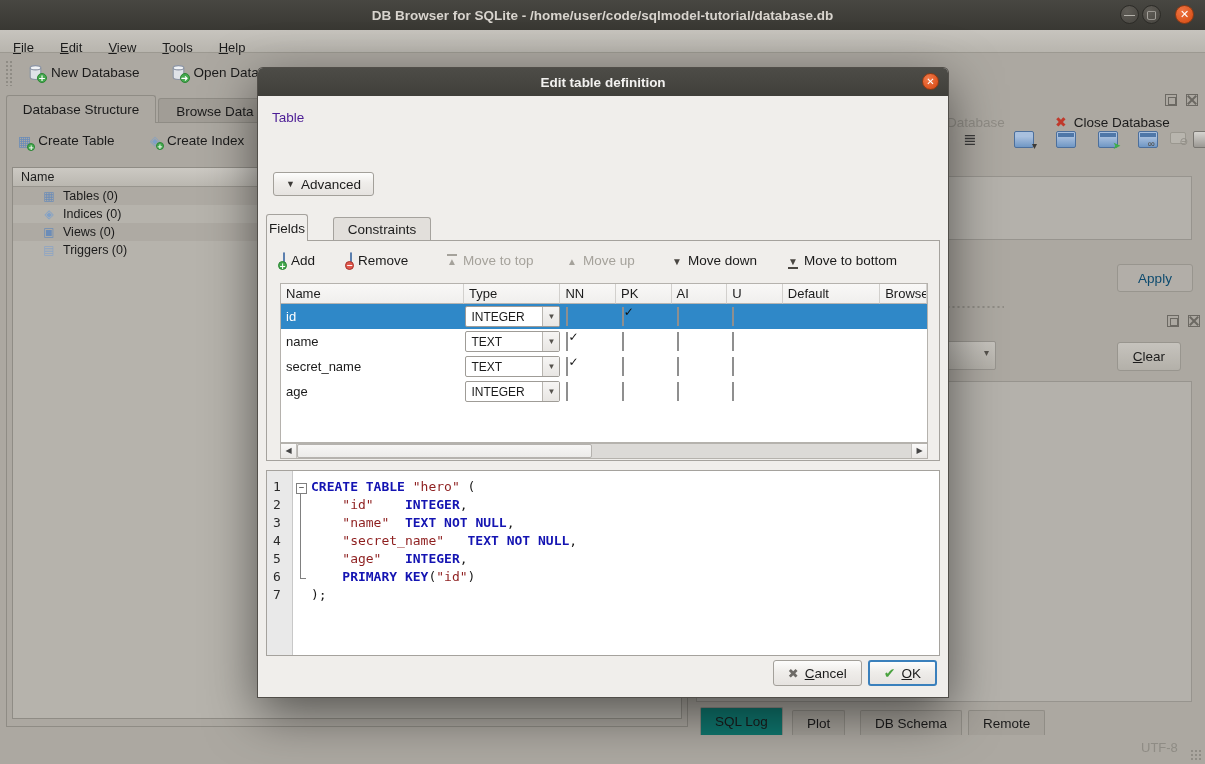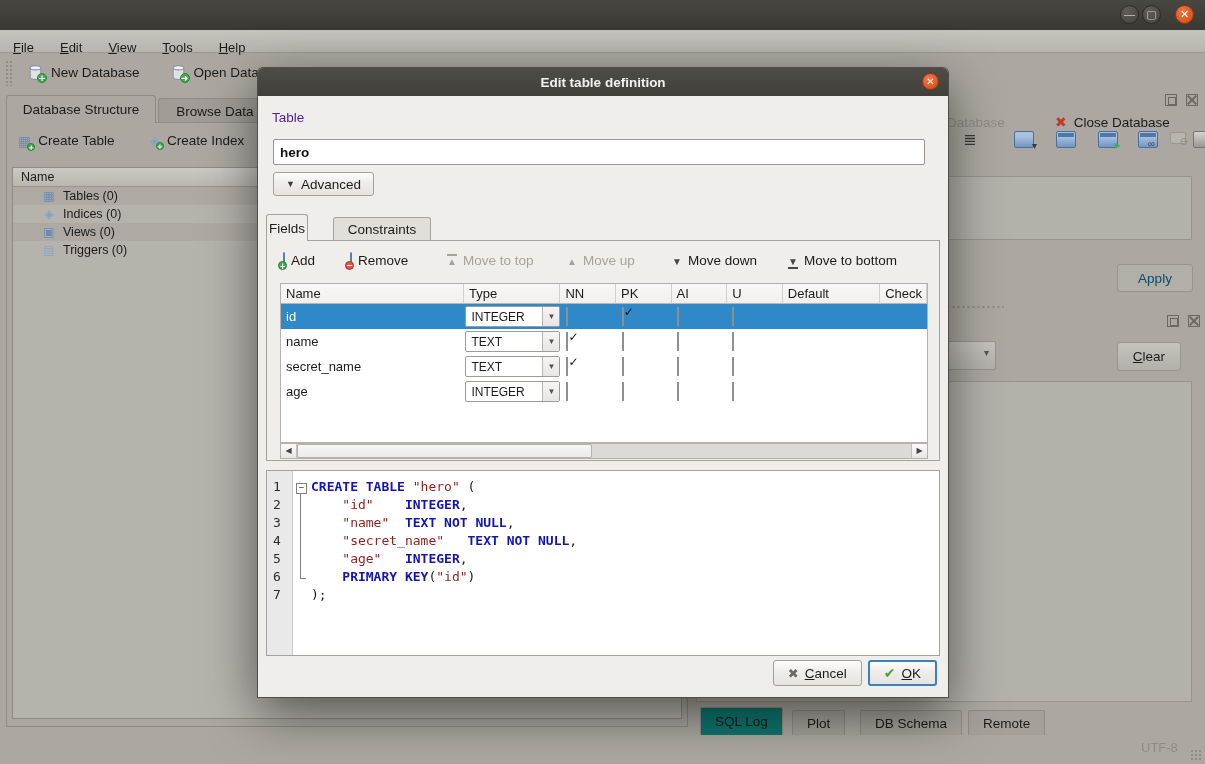--- a/index.html
+++ b/index.html
@@ -123,20 +123,21 @@
   .dbtns .btn{height:26px;padding:0 14px}
   .okbtn{border:2px solid #3a80bc !important}
   .cancelx{color:#6d6a66;font-weight:bold;font-size:13px}
   .okcheck{color:#4aa23f;font-weight:bold;font-size:14px}
   u{text-decoration:underline}
 </style>
 </head>
 <body>
 
 <div class="abs titlebar">
+  <span class="ttext">DB Browser for SQLite - /home/user/code/sqlmodel-tutorial/database.db</span>
   <span class="wc" style="right:66px">—</span>
   <span class="wc" style="right:44px">▢</span>
   <span class="wc close" style="right:11px">✕</span>
 </div>
 
 <div class="abs menubar">
     <span class="menuitem"><u>F</u>ile</span>
     <span class="menuitem"><u>E</u>dit</span>
     <span class="menuitem"><u>V</u>iew</span>
     <span class="menuitem"><u>T</u>ools</span>
@@ -250,21 +251,20 @@
 <span class="abs statustext" style="left:1141px;top:740px">UTF-8</span>
 <div class="abs grip"></div>
 
 <div class="abs dialog">
   <div class="dtitle">
     <span>Edit table definition</span>
     <span class="dclose">✕</span>
   </div>
 
   <span class="dlabel" style="left:14px;top:42px">Table</span>
-  <input class="tname" value="hero" style="">
   <span class="btn advbtn">
     <span class="caret">▼</span>
     <span>Advanced</span>
   </span>
 
   <div class="dtab inactive">
       <span id="dtab1">Constraints</span>
     </div>
   <div class="dtab active">
       <span id="dtab0">Fields</span>
@@ -300,21 +300,21 @@
 
   <div class="fgrid">
     <div class="ghead" id="gridhead">
         <span class="gh gc0">Name</span>
         <span class="gh gc1">Type</span>
         <span class="gh gc2">NN</span>
         <span class="gh gc3">PK</span>
         <span class="gh gc4">AI</span>
         <span class="gh gc5">U</span>
         <span class="gh gc6">Default</span>
-        <span class="gh gc7">Check</span>
+        <span class="gh gc7">Browse</span>
       </div>
     <div id="gridrows">
         <div class="grow sel">
           <span class="gc0 namecell">id</span>
           <span class="gc1">
             <span class="dd">
               <span class="ddtext">INTEGER</span>
               <span class="ddarr">▼</span>
             </span>
           </span>

